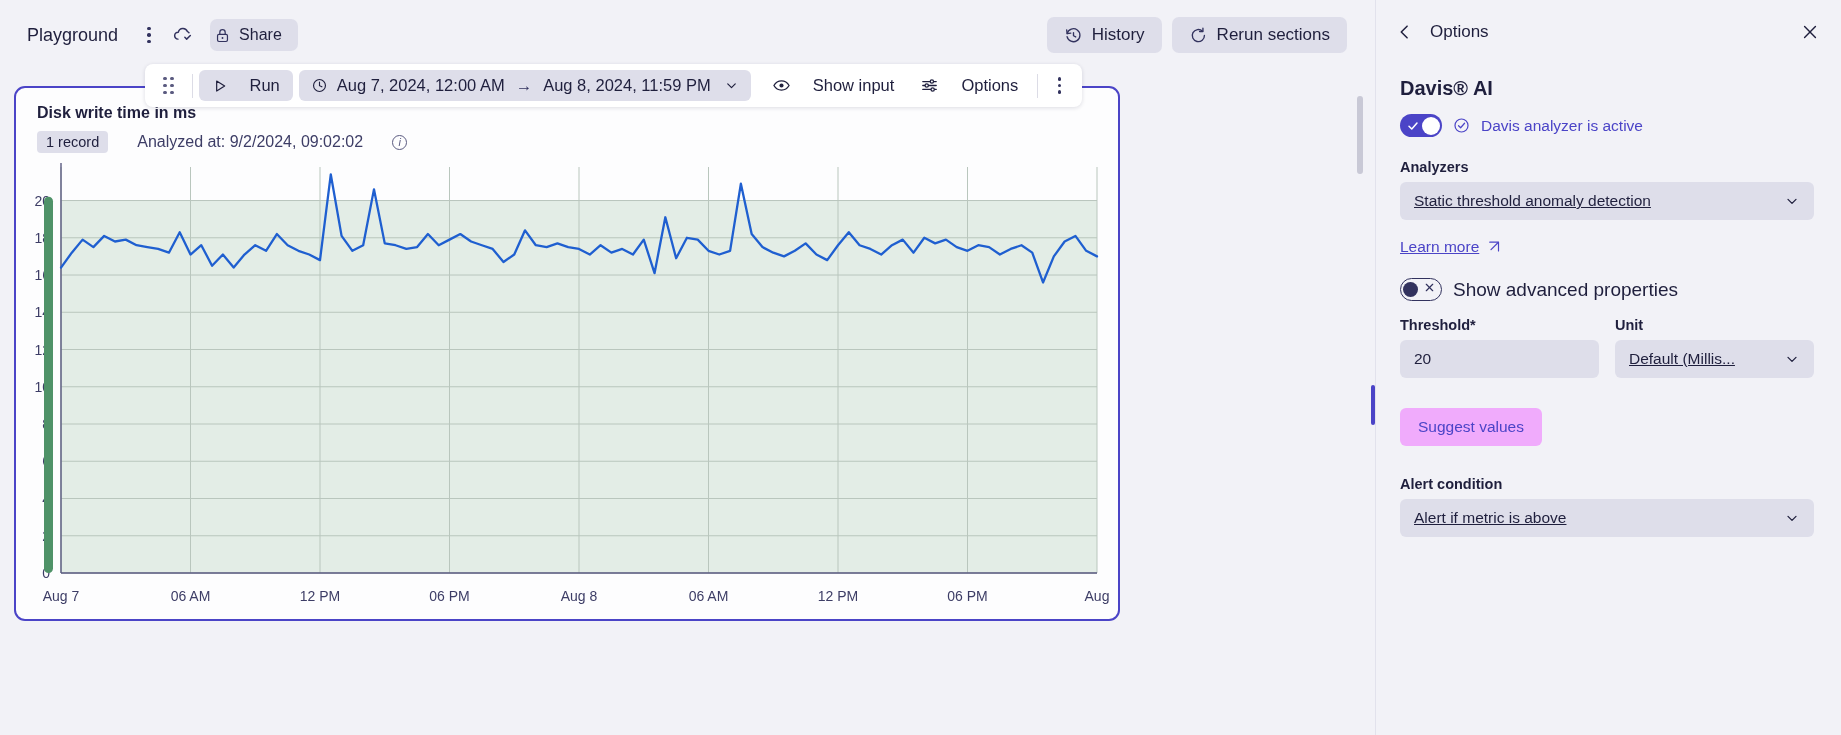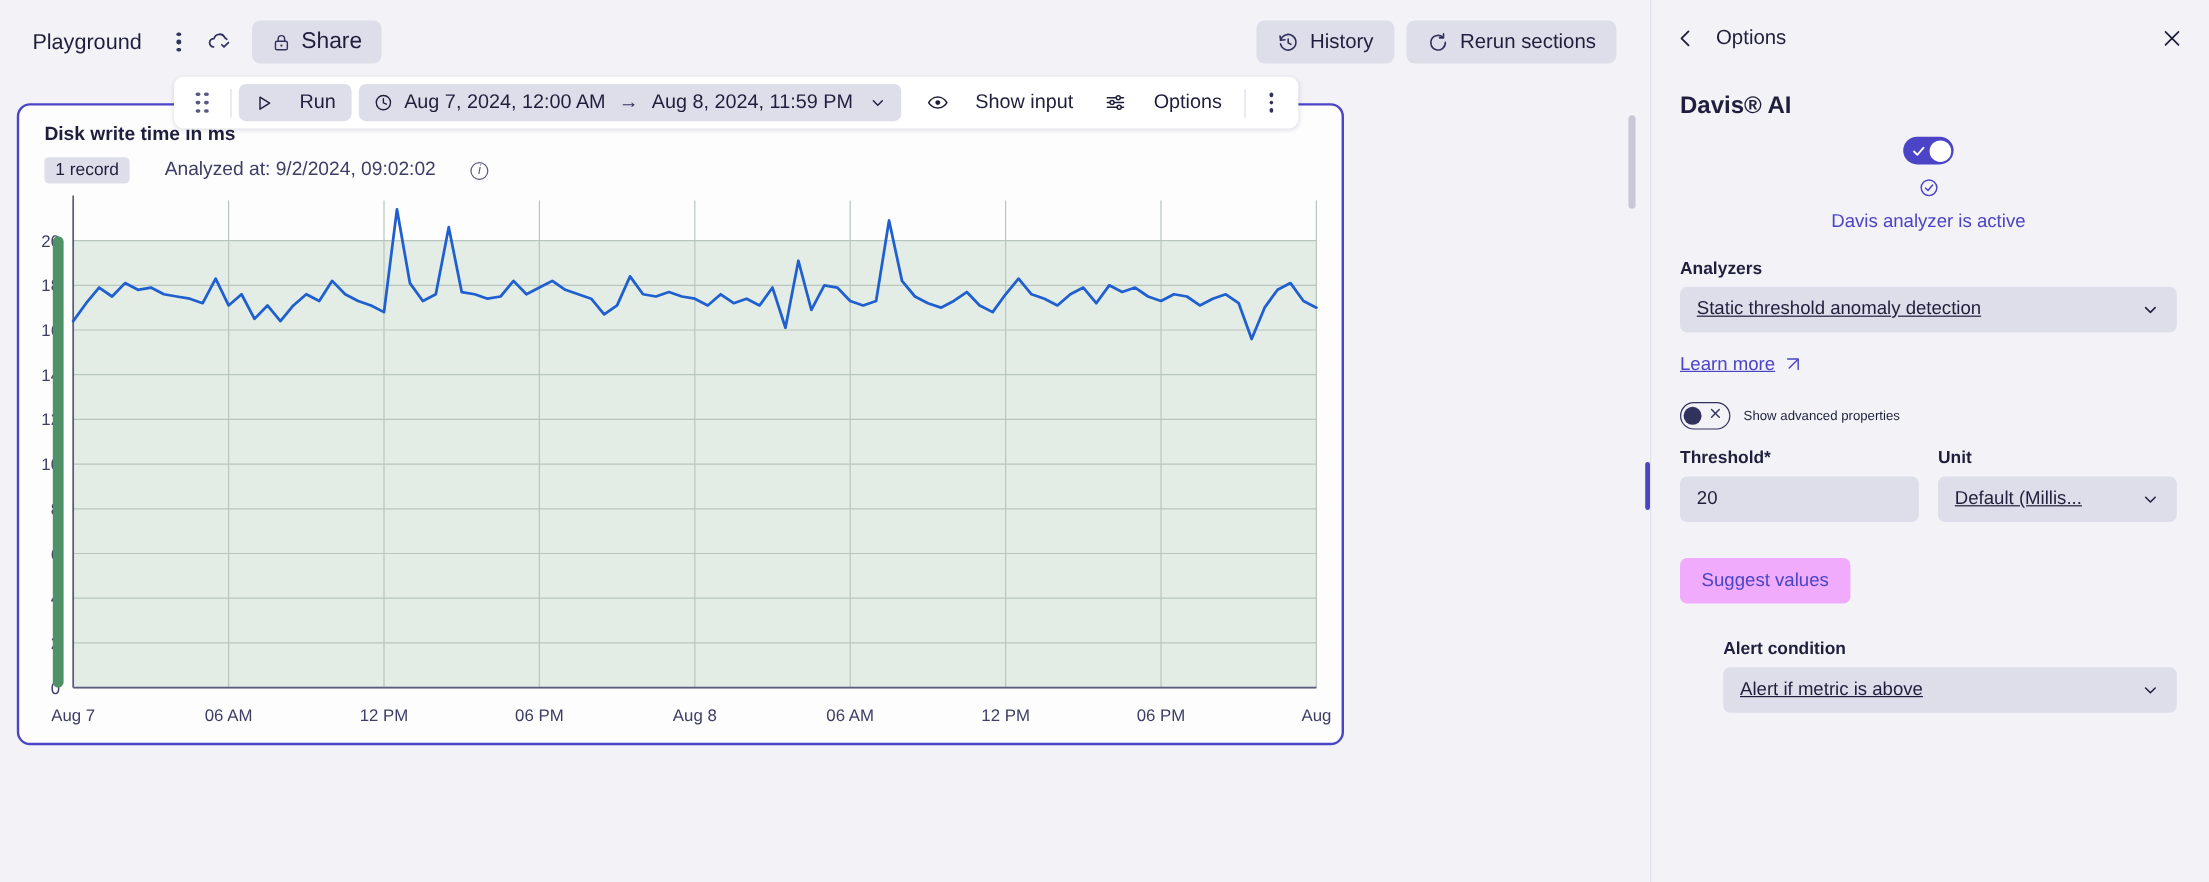--- a/index.html
+++ b/index.html
@@ -34,22 +34,22 @@
     width: 34px; height: 34px; border-radius: 6px;
     display: flex; align-items: center; justify-content: center;
     cursor: pointer;
   }
   .kebab-dots { display: flex; flex-direction: column; gap: 3px; align-items: center; }
   .kebab-dots i { width: 3.5px; height: 3.5px; background: #32325e; border-radius: 50%; display: block; }
 
   .share-btn {
     display: flex; align-items: center; gap: 8px;
     background: #dedeea; border-radius: 7px;
-    padding: 7px 16px 7px 16px; margin-left: 10px;
-    font-size: 19px; cursor: pointer;
+    padding: 7px 16px 7px 4px; margin-left: 10px;
+    font-size: 16px; cursor: pointer;
   }
   .topbar-right { margin-left: auto; display: flex; align-items: center; gap: 10px; padding-right: 10px;}
   .pill-btn {
     display: flex; align-items: center; gap: 9px;
     background: #dedeea; border-radius: 7px;
     padding: 8px 17px; font-size: 17px; cursor: pointer; color:#1f1f3d;
   }
 
   
   .section-toolbar {
@@ -109,21 +109,21 @@
   }
   .panel-head {
     display: flex; align-items: center; height: 64px; padding: 0 16px 0 12px;
   }
   .panel-title { font-size: 17px; color: #1f1f3d; margin-left: 8px; }
   .panel-close { margin-left: auto; cursor: pointer; width: 30px; height: 30px;
     display:flex; align-items:center; justify-content:center; border-radius: 6px; }
   .panel-body { padding: 8px 27px 0 24px; }
   .h-davis { font-size: 20px; font-weight: 700; color: #1f1f3d; margin: 5px 0 14px 0; }
 
-  .row-toggle { display: flex; align-items: center; gap: 11px; margin-bottom: 22px; flex-direction: column; }
+  .row-toggle { display: flex; align-items: center; gap: 11px; margin-bottom: 22px; }
   .toggle-on {
     width: 42px; height: 23px; border-radius: 12px; background: #4b44c7;
     position: relative; display: flex; align-items: center; cursor: pointer;
   }
   .toggle-on .knob { position: absolute; right: 2.5px; width: 18px; height: 18px; background: #fff; border-radius: 50%; }
   .toggle-on .chk { position: absolute; left: 7px; top: 6px; }
   .status-text { font-size: 15.5px; color: #4b44c7; }
   .check-circle { width: 17px; height: 17px; }
 
   .field-label { font-size: 14.5px; font-weight: 700; color: #1f1f3d; margin-bottom: 7px; }
@@ -138,35 +138,35 @@
     color: #4b44c7; font-size: 15.5px; text-decoration: underline;
     margin-top: 18px; cursor: pointer;
   }
   .row-toggle2 { display: flex; align-items: center; gap: 11px; margin-top: 22px; }
   .toggle-off {
     width: 42px; height: 23px; border-radius: 12px; background: #f2f2f7;
     border: 1.5px solid #32325e; position: relative; display: flex; align-items: center; cursor: pointer;
   }
   .toggle-off .knob { position: absolute; left: 2px; width: 15px; height: 15px; background: #32325e; border-radius: 50%; }
   .toggle-off .x { position: absolute; right: 6px; top: 3px; }
-  .toggle2-label { font-size: 11px; color: #1f1f3d; }
+  .toggle2-label { font-size: 19px; color: #1f1f3d; }
 
   .two-col { display: flex; gap: 16px; margin-top: 16px; }
   .col { flex: 1; }
   .input {
     height: 38px; background: #dedeea; border: none; border-radius: 6px;
     padding: 0 14px; font-size: 15.5px; color: #1f1f3d; width: 100%;
     font-family: "Liberation Sans", sans-serif;
   }
   .btn-secondary {
     margin-top: 30px; background: #f0abfc; color: #4b44c7;
     border: none; border-radius: 6px; padding: 10px 18px;
     font-size: 15.5px; cursor: pointer; font-family: "Liberation Sans", sans-serif;
   }
-  .block-mt { margin-top: 30px; margin-left: 36px; }
+  .block-mt { margin-top: 30px; }
 
   
   .scroll-v {
     position: absolute; width: 6px; border-radius: 3px; background: #c9c9d6;
   }
   .scroll-accent { position: absolute; width: 4px; border-radius: 2px; background: #4b44c7; }
 
   svg { display: block; }
 </style>
 </head>

